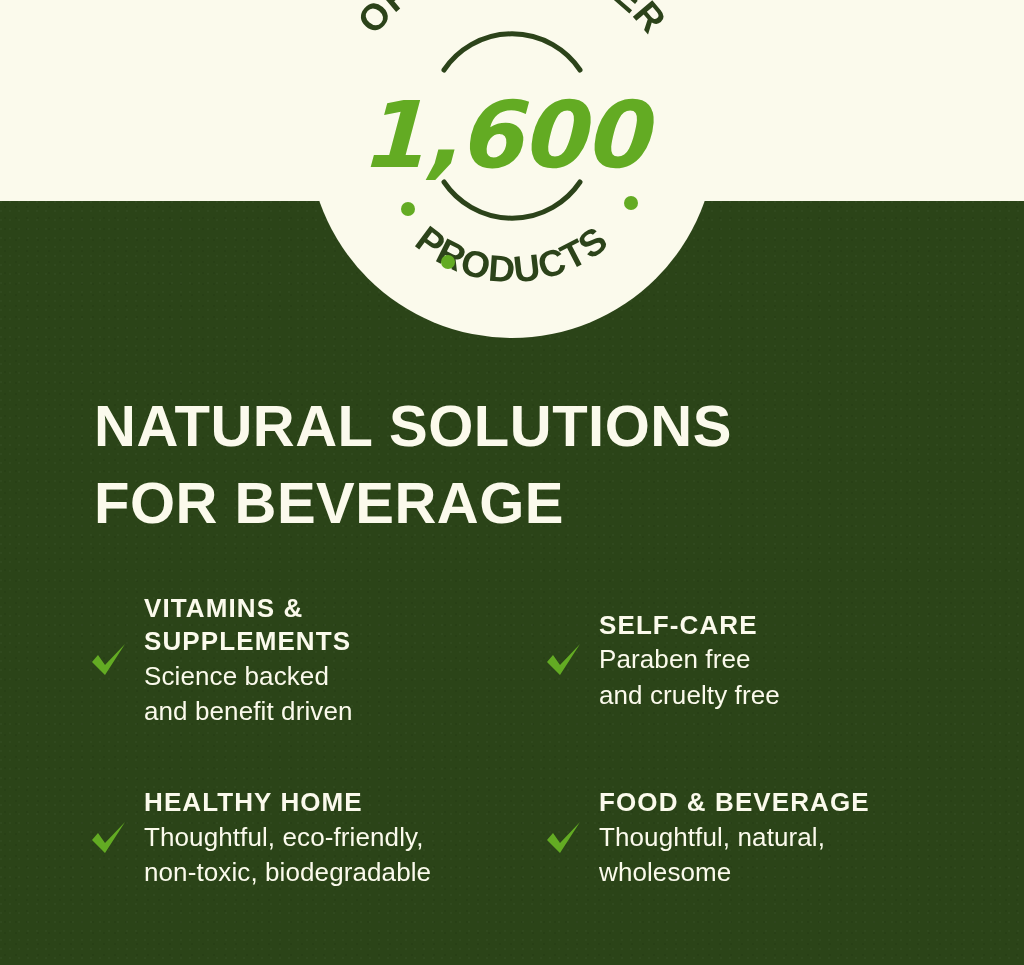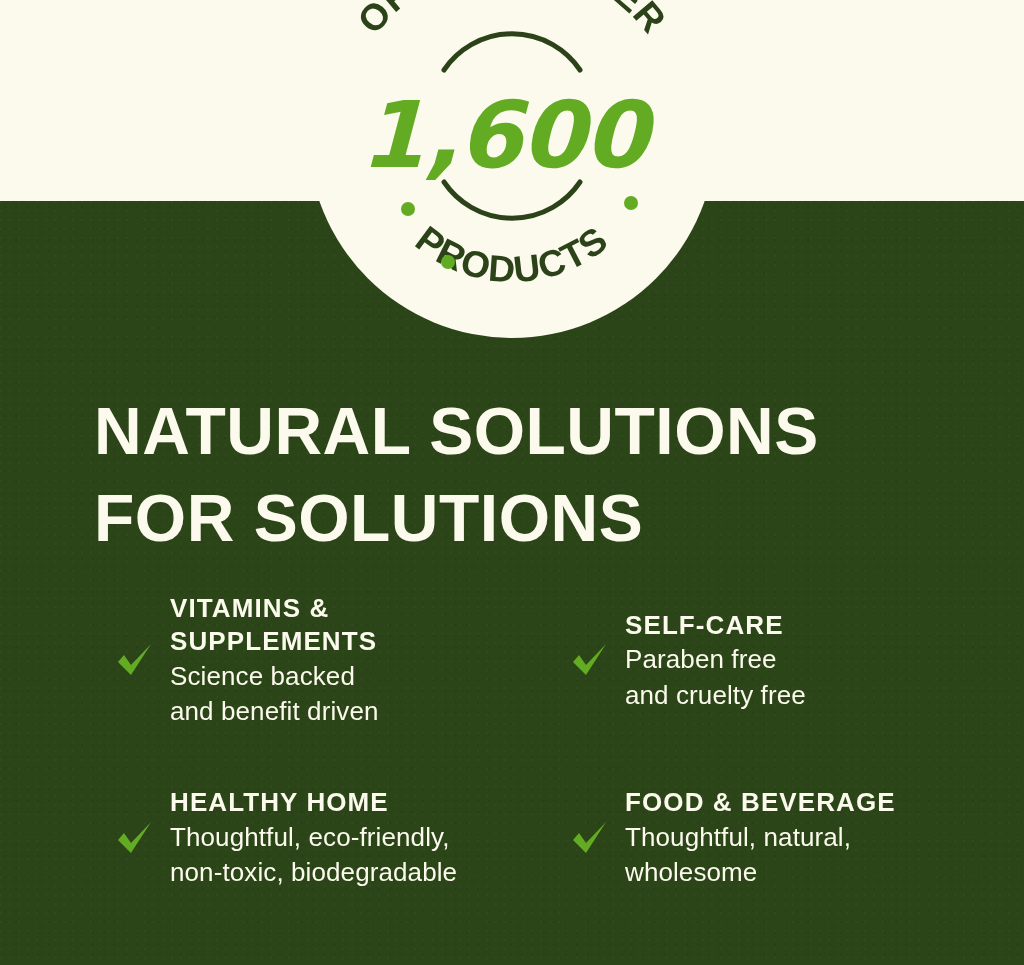--- a/index.html
+++ b/index.html
@@ -112,38 +112,38 @@
   
   .headline {
     position: absolute;
     left: 94px;
     top: 388px;
     width: 880px;
     z-index: 6;
     color: #fbfaec;
     font-family: "Liberation Sans", sans-serif;
     font-weight: bold;
-    font-size: 66px;
+    font-size: 58px;
     line-height: 1.32;
     letter-spacing: 0.5px;
   }
   .headline .hl-line { display: block; white-space: nowrap; }
 
   
   .features {
     position: absolute;
     left: 0;
     top: 592px;
     width: 963px;
     z-index: 6;
     display: grid;
     grid-template-columns: 455px 455px;
     column-gap: 0px;
     row-gap: 56px;
-    padding-left: 114px;
+    padding-left: 88px;
     box-sizing: border-box;
   }
   .feature {
     display: flex;
     align-items: center;
     gap: 14px;
   }
   .check-icon {
     flex: 0 0 auto;
     width: 42px;
@@ -203,21 +203,21 @@
     <circle class="ring-dot" cx="323" cy="273" r="7"></circle>
     <circle class="ring-dot" cx="140" cy="332" r="7"></circle>
   </svg>
 
   <div class="badge-number">
     <span>1,600</span>
   </div>
 
   <div class="headline">
     <span class="hl-line">NATURAL SOLUTIONS</span>
-    <span class="hl-line">FOR SOLUTIONS</span>
+    <span class="hl-line">FOR BEVERAGE</span>
   </div>
 
   <div class="features">
 
     <div class="feature">
       <svg class="check-icon" viewBox="0 0 42 42">
         <path d="M4 22 L10 15 L17 25 L37 4 L17 35 Z" fill="#63AB23"></path>
       </svg>
       <div class="feature-text">
         <div class="feature-title">VITAMINS &amp;

